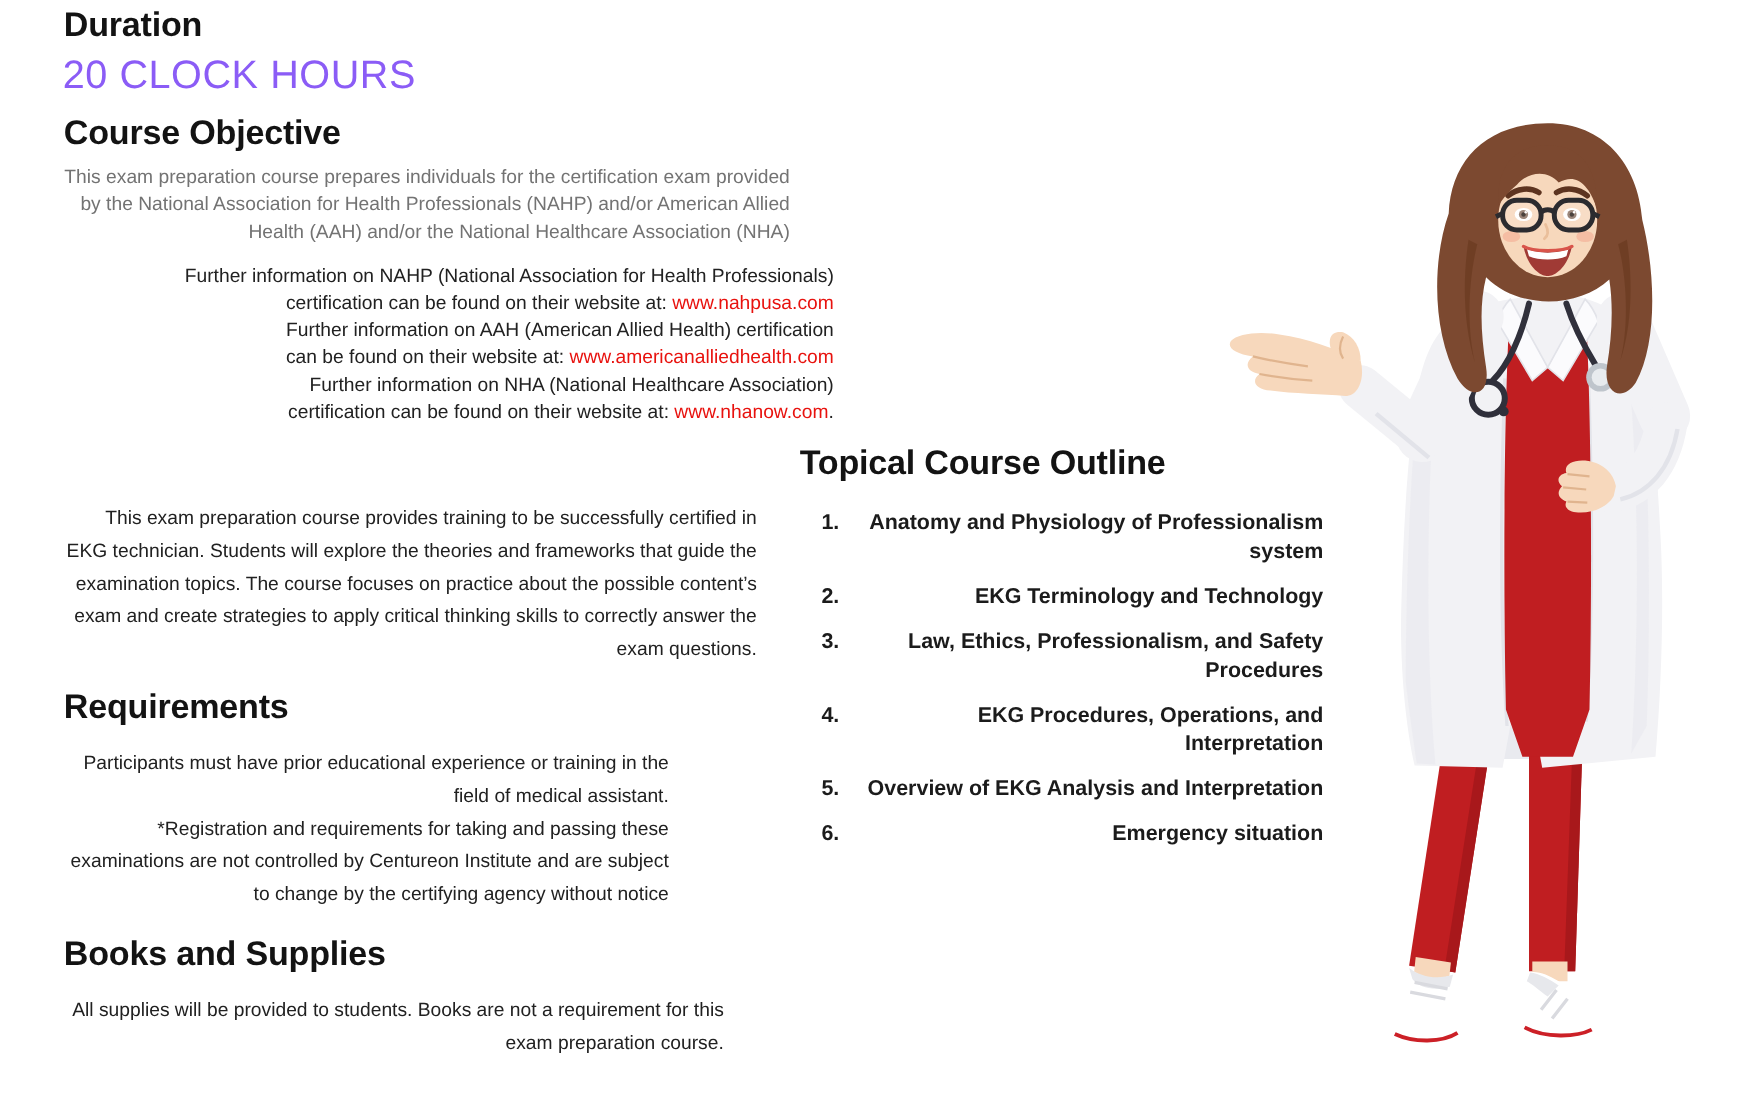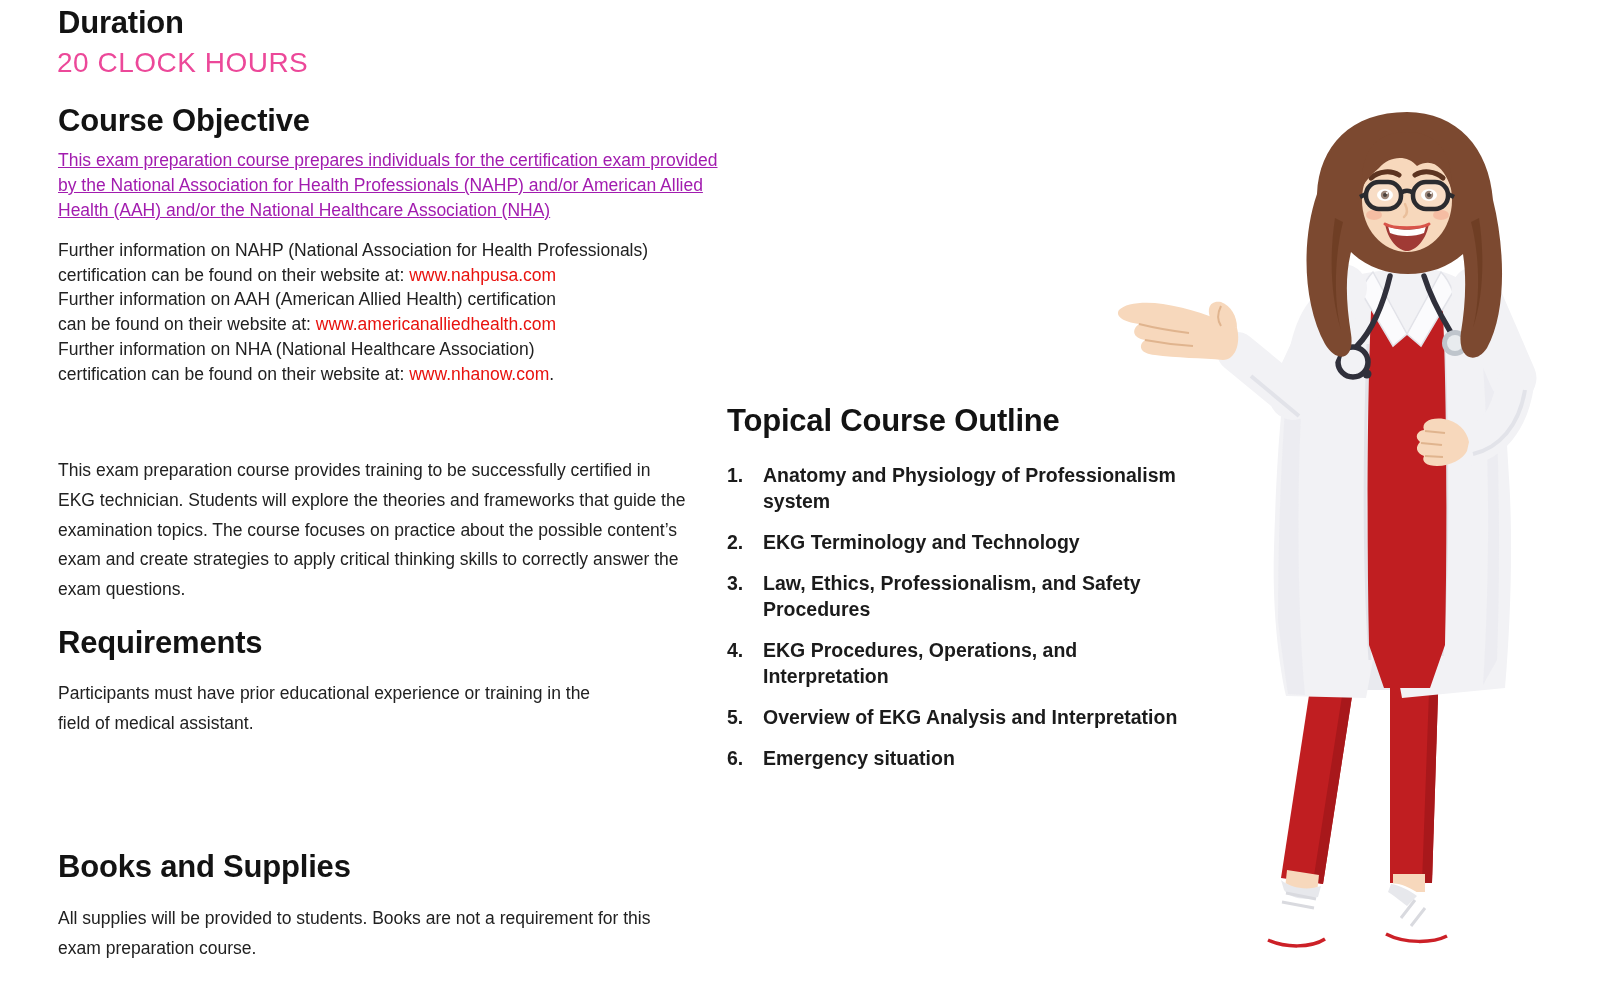--- a/index.html
+++ b/index.html
@@ -1,23 +1,23 @@
 <!DOCTYPE html>
 <html><head>
 <meta charset="utf-8">
 <style>
   html,body{margin:0;padding:0;background:#ffffff;}
   body{font-family:"Liberation Sans", sans-serif; color:#212121;}
   #page{position:relative;width:1600px;height:1000px;background:#fff;overflow:hidden;}
 
-  .abs{position:absolute;}
+  .abs{position:absolute;text-align:right;}
   .h-sec{font-size:31px;font-weight:bold;color:#131313;line-height:1.1;letter-spacing:-0.2px;}
-  .body-text{font-size:17.5px;line-height:25px;color:#a21caf;text-decoration:underline;}
+  .body-text{font-size:17.5px;line-height:25px;color:#737373;}
   .body-text-lg{font-size:17.5px;line-height:29.8px;color:#212121;}
-  .duration-value{font-size:28px;font-weight:400;color:#ec4899;letter-spacing:0.5px;}
+  .duration-value{font-size:36px;font-weight:400;color:#8b5cf6;letter-spacing:0.5px;}
   .link{color:#e8120e;font-weight:normal;text-decoration:none;}
   .cert-line{font-size:17.5px;line-height:24.7px;color:#212121;}
 
   .outline-item{display:flex;font-size:19.5px;font-weight:bold;color:#1b1b1b;
                 line-height:26px;margin-bottom:15px;}
   .outline-item .num{width:36px;flex:0 0 36px;}
   .outline-item .otext{width:440px;}
 </style>
 </head>
 <body>
@@ -37,20 +37,21 @@
     <div class="cert-line"><span>can be found on their website at: </span><a href="#" class="link">www.americanalliedhealth.com</a><span></span></div>
     <div class="cert-line"><span>Further information on NHA (National Healthcare Association)</span></div>
     <div class="cert-line"><span>certification can be found on their website at: </span><a href="#" class="link">www.nhanow.com</a><span>.</span></div>
   </div>
 
   <div class="abs body-text-lg" style="left:58px;top:456px;width:630px;">This exam preparation course provides training to be successfully certified in EKG technician. Students will explore the theories and frameworks that guide the examination topics. The course focuses on practice about the possible content’s exam and create strategies to apply critical thinking skills to correctly answer the exam questions.</div>
 
   <div class="abs h-sec" style="left:58px;top:626px;">Requirements</div>
   <div class="abs" style="left:58px;top:679px;width:550px;">
     <div class="body-text-lg">Participants must have prior educational experience or training in the field of medical assistant.</div>
+    <div class="body-text-lg">*Registration and requirements for taking and passing these examinations are not controlled by Centureon Institute and are subject to change by the certifying agency without notice</div>
   </div>
 
   <div class="abs h-sec" style="left:58px;top:850px;">Books and Supplies</div>
   <div class="abs body-text-lg" style="left:58px;top:904px;width:600px;">All supplies will be provided to students. Books are not a requirement for this exam preparation course.</div>
 
   <div class="abs h-sec" style="left:727px;top:404px;">Topical Course Outline</div>
   <div class="abs" style="left:727px;top:462px;width:480px;">
     <div class="outline-item">
         <span class="num">1.</span>
         <span class="otext">Anatomy and Physiology of Professionalism system</span>

